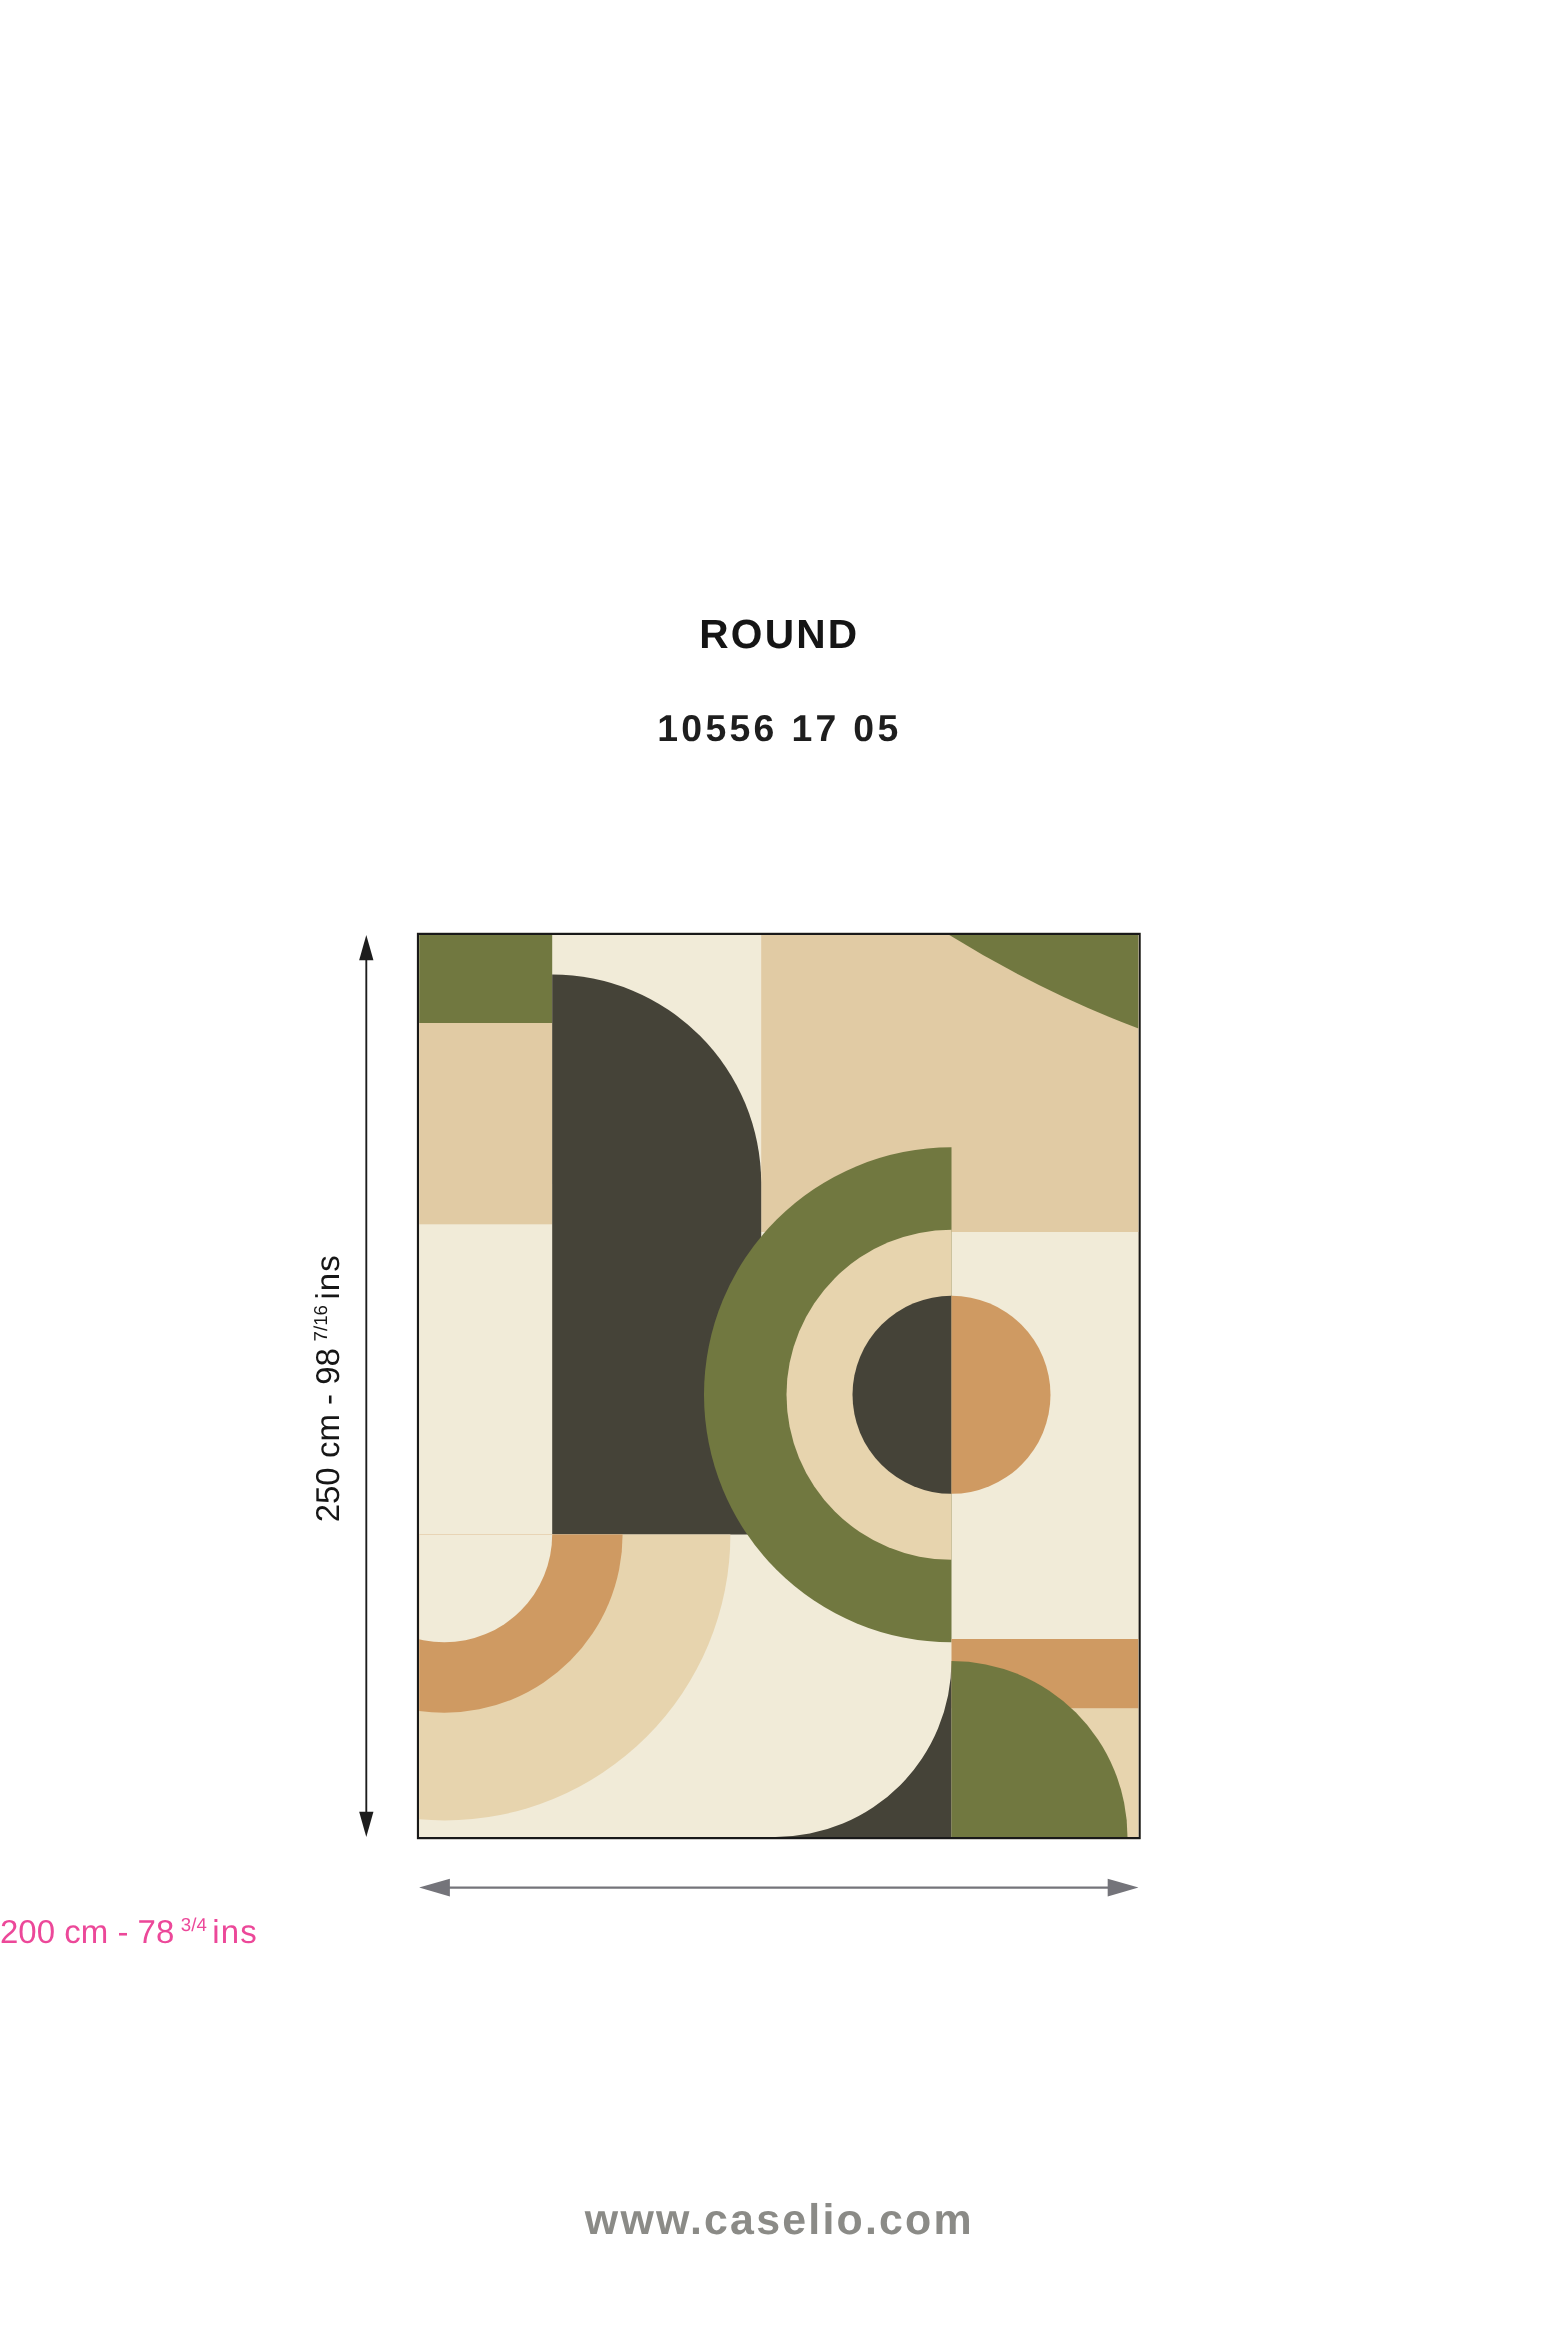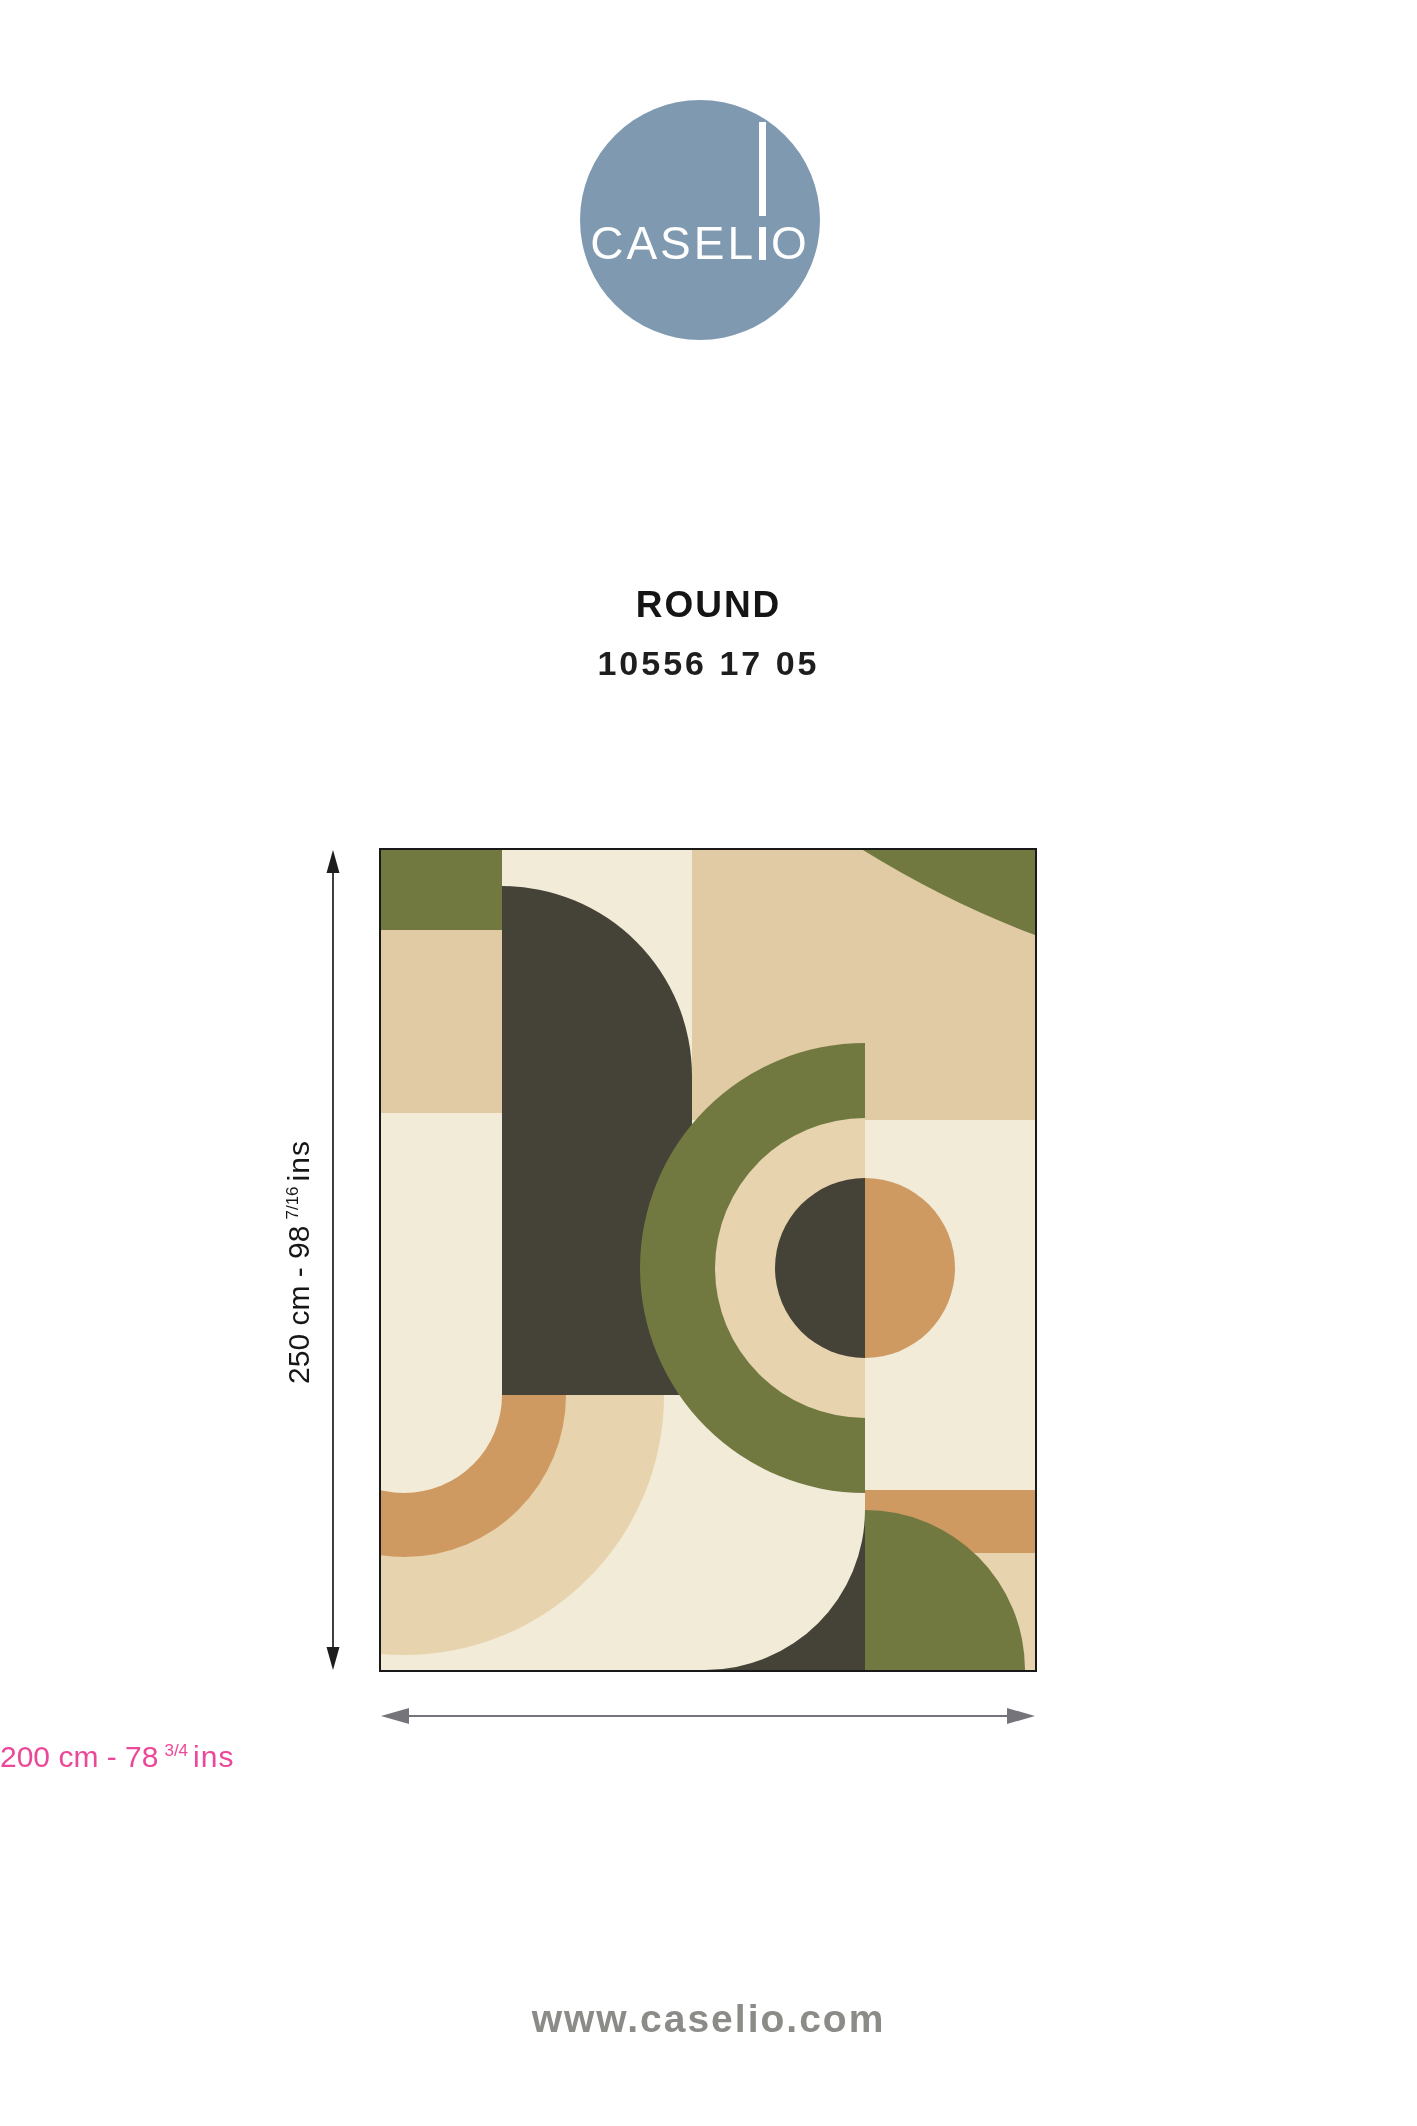--- a/index.html
+++ b/index.html
@@ -18,21 +18,21 @@
   .logo-row{position:absolute;left:0;right:0;top:126px;height:34px;
     display:flex;justify-content:center;align-items:flex-end;}
   .logo-part{color:#fff;font-size:46px;line-height:33px;font-weight:400;
     letter-spacing:3px;}
   .logo-i{position:relative;display:inline-block;width:7px;height:33px;
     background:#fff;margin:0 5px 0 3px;}
   .logo-i::before{content:"";position:absolute;left:0;bottom:44px;width:7px;
     height:94px;background:#fff;}
 
   
-  .product-name{position:absolute;left:0;width:100%;top:584px;text-align:center;
+  .product-name{position:absolute;left:0;width:100%;top:556px;text-align:center;
     font-size:37px;font-weight:700;letter-spacing:2px;color:#151515;}
   .product-ref{position:absolute;left:0;width:100%;top:644px;text-align:center;
     font-size:34px;font-weight:700;letter-spacing:3px;color:#1e1e1e;}
 
   
   .mural{position:absolute;left:379px;top:848px;width:658px;height:824px;
     border:2px solid #191919;background:var(--cream);}
   .mural svg{display:block;width:654px;height:820px;}
 
   
@@ -49,27 +49,20 @@
 
   
   .website{position:absolute;left:0;width:100%;top:1997px;text-align:center;
     font-size:39px;font-weight:700;letter-spacing:2px;color:var(--footer_gray);}
 </style>
 </head>
 <body>
 
 <div class="sheet">
 
-  <div class="logo-circle">
-    <div class="logo-row">
-      <span class="logo-part">CASEL</span>
-      <span class="logo-i"></span>
-      <span class="logo-part">O</span>
-    </div>
-  </div>
 
   <div class="product-name">ROUND</div>
   <div class="product-ref">10556 17 05</div>
 
   <div class="mural">
     <svg viewBox="0 0 654 820" preserveAspectRatio="none">
       <defs>
         <clipPath id="clipBottom">
             <rect x="0" y="545" width="654" height="275"></rect>
           </clipPath>

